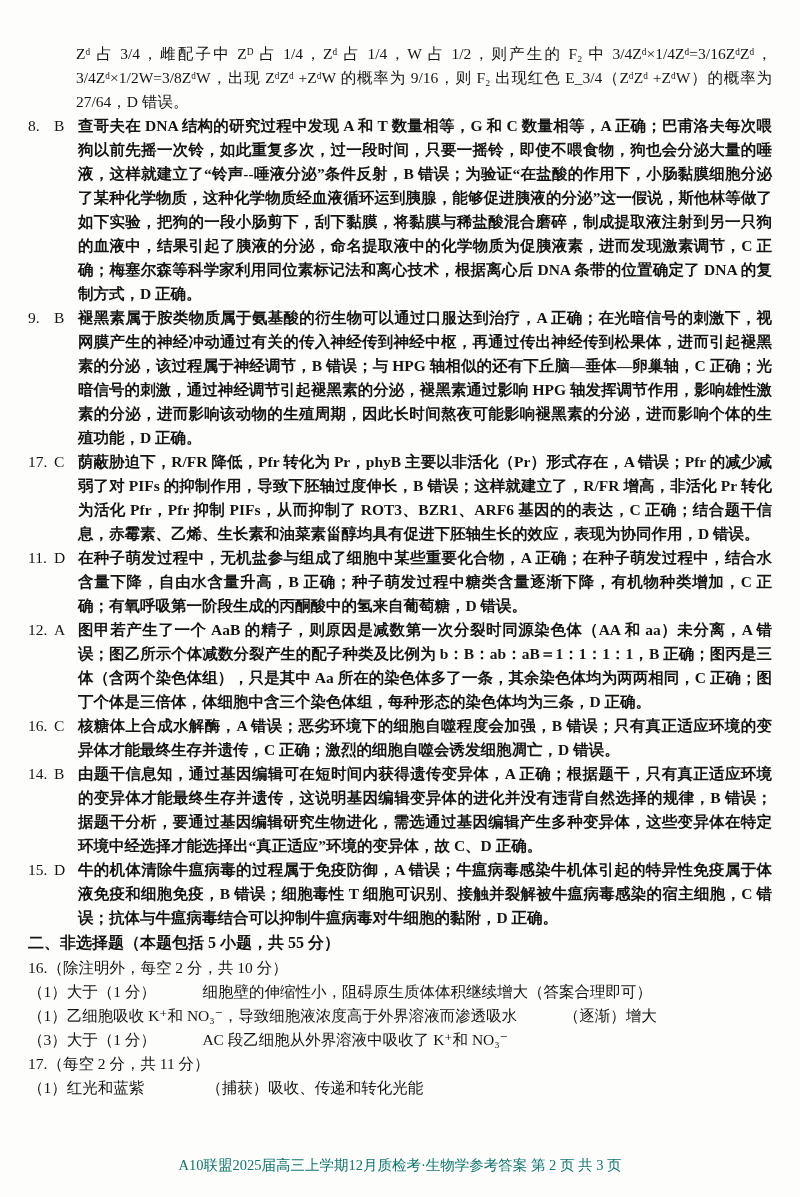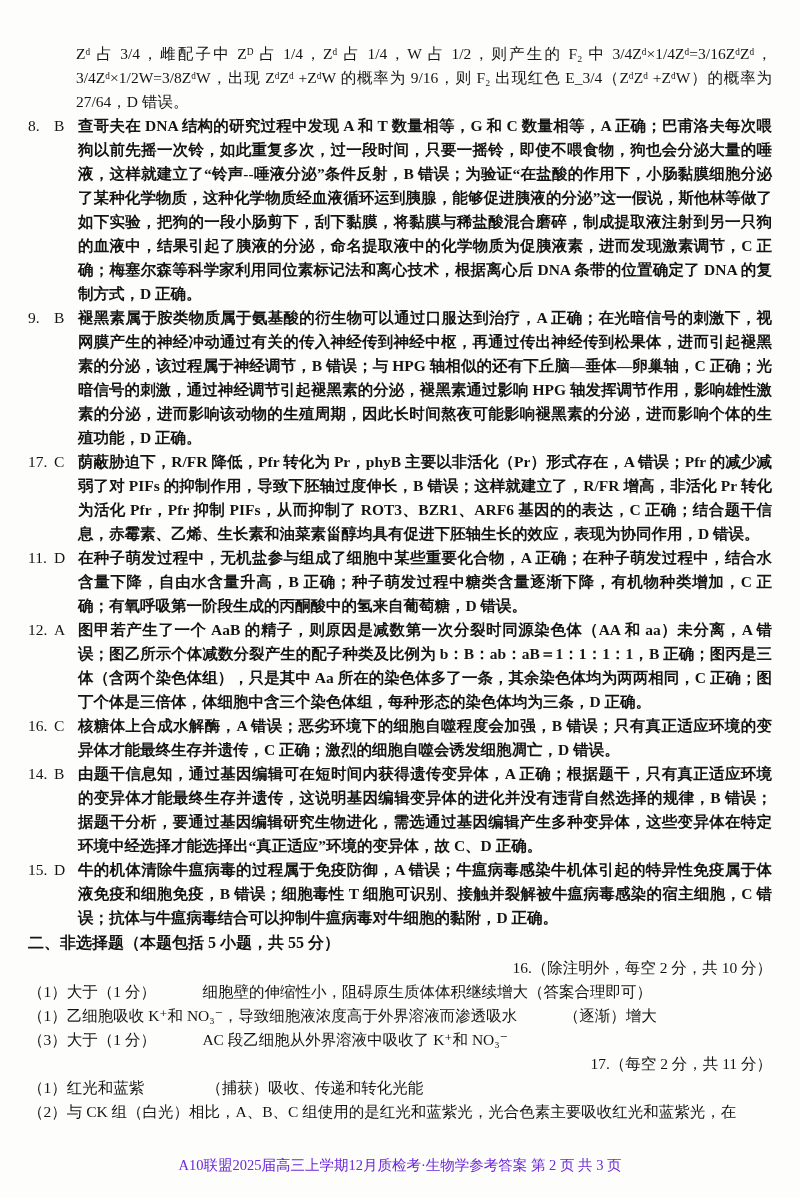--- a/index.html
+++ b/index.html
@@ -38,30 +38,30 @@
     text-align: justify;
     font-weight: bold;
   }
   .section-heading {
     margin: 0;
     font-size: 16px;
     font-weight: bold;
     line-height: 26px;
   }
   .q-block { margin: 0; }
-  .q-title { margin: 0; text-align: right; }
+  .q-title { margin: 0; }
   .q-line { margin: 0; text-align: justify; }
   .footer {
     position: absolute;
     left: 0;
     bottom: 20px;
     width: 100%;
     text-align: center;
     font-size: 14.5px;
-    color: #6d28d9;
+    color: #0f766e;
   }
 </style>
 </head>
 <body>
 
 <div class="page">
 
   <p class="cont-text">Zᵈ 占 3/4，雌配子中 Zᴰ 占 1/4，Zᵈ 占 1/4，W 占 1/2，则产生的 F₂ 中 3/4Zᵈ×1/4Zᵈ=3/16ZᵈZᵈ，3/4Zᵈ×1/2W=3/8ZᵈW，出现 ZᵈZᵈ +ZᵈW 的概率为 9/16，则 F₂ 出现红色 E_3/4（ZᵈZᵈ +ZᵈW）的概率为 27/64，D 错误。</p>
 
   <div class="item">
@@ -117,18 +117,17 @@
   <div class="q-block">
     <p class="q-title">16.（除注明外，每空 2 分，共 10 分）</p>
     <p class="q-line">（1）大于（1 分）　　　细胞壁的伸缩性小，阻碍原生质体体积继续增大（答案合理即可）</p>
     <p class="q-line">（1）乙细胞吸收 K⁺和 NO₃⁻，导致细胞液浓度高于外界溶液而渗透吸水　　　（逐渐）增大</p>
     <p class="q-line">（3）大于（1 分）　　　AC 段乙细胞从外界溶液中吸收了 K⁺和 NO₃⁻</p>
   </div>
 
   <div class="q-block">
     <p class="q-title">17.（每空 2 分，共 11 分）</p>
     <p class="q-line">（1）红光和蓝紫　　　　（捕获）吸收、传递和转化光能</p>
-    <p class="q-line">（2）与 CK 组（白光）相比，A、B、C 组使用的是红光和蓝紫光，光合色素主要吸收红光和蓝紫光，在</p>
   </div>
 
   <div class="footer">A10联盟2025届高三上学期12月质检考·生物学参考答案 第 2 页 共 3 页</div>
 
 </div>
 
 </body></html>

